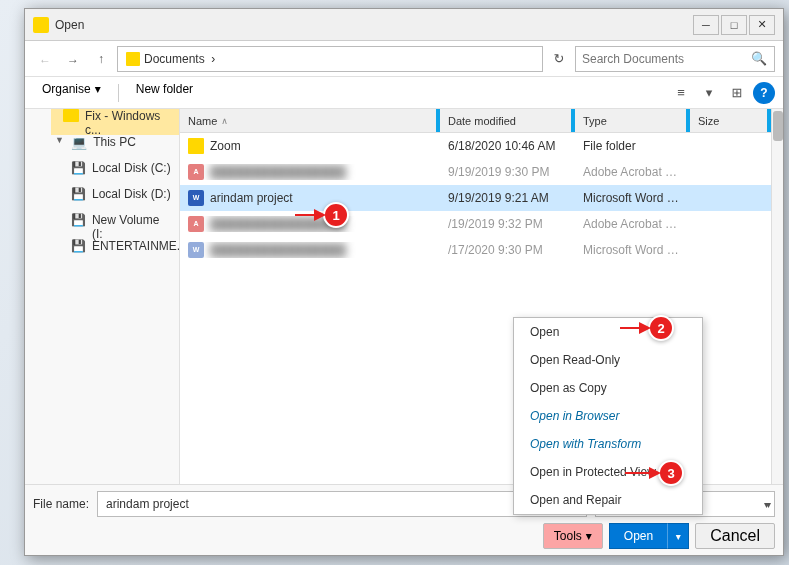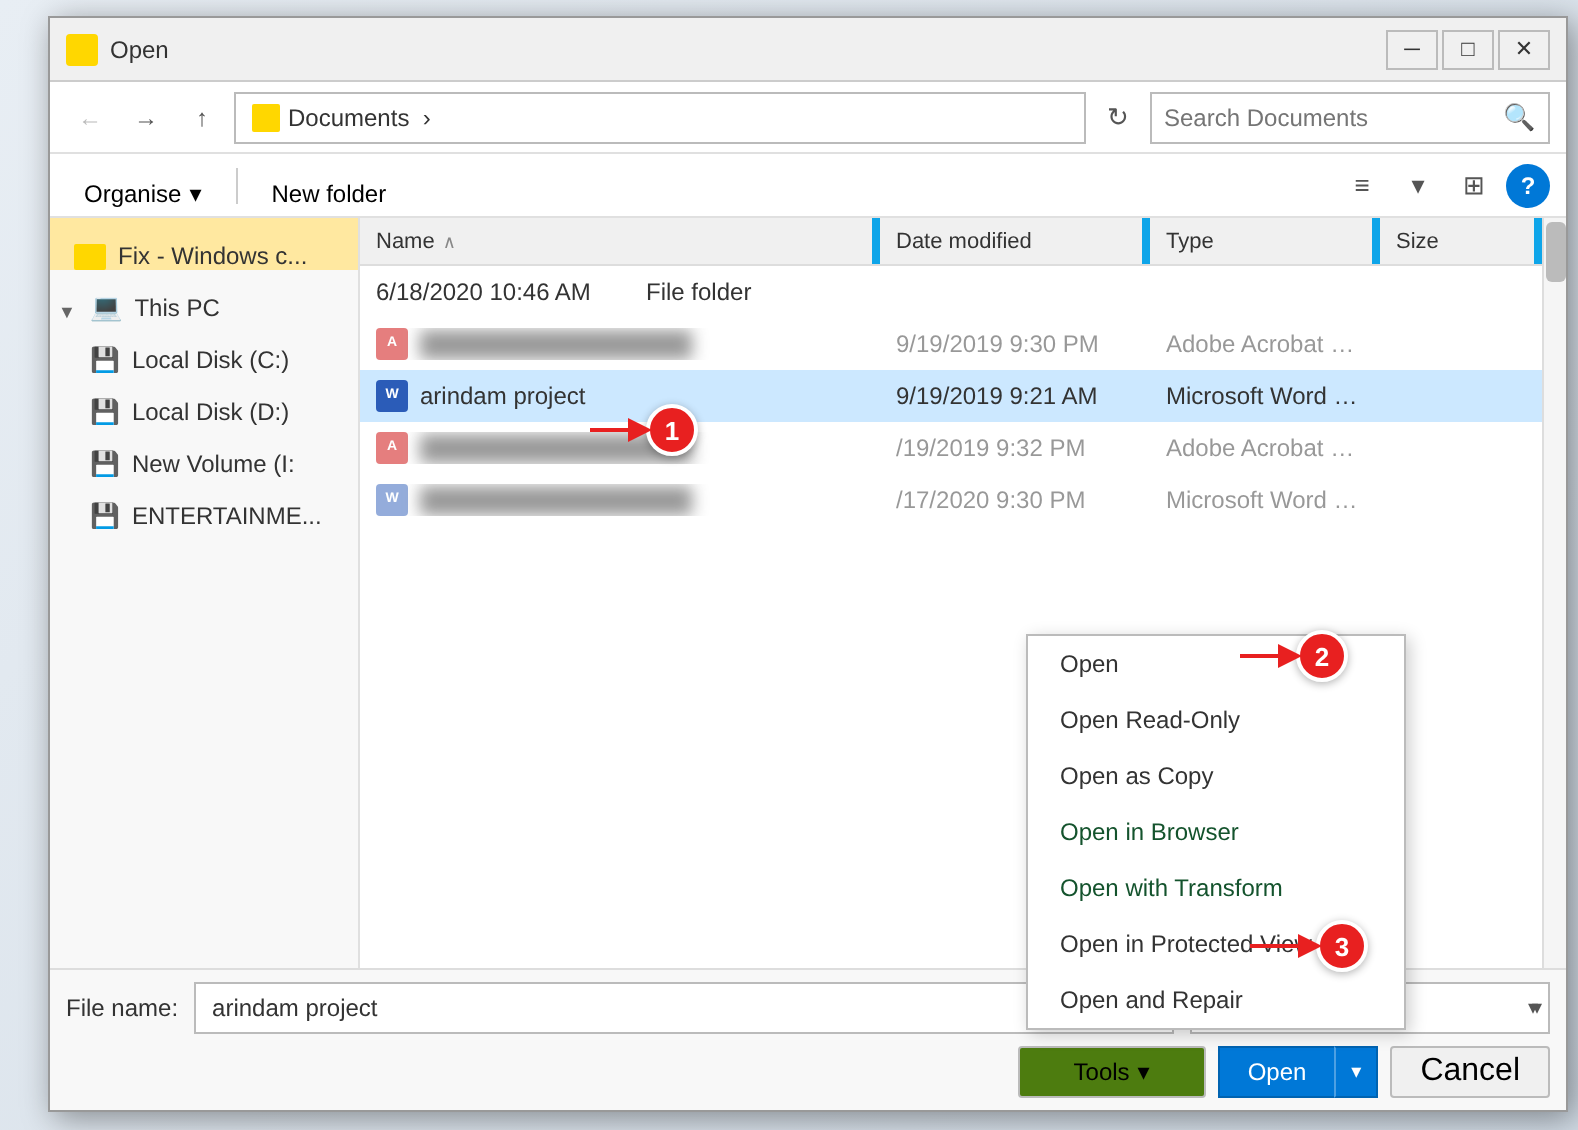--- a/index.html
+++ b/index.html
@@ -149,21 +149,21 @@
       gap: 8px;
       flex-shrink: 0;
     }
     .toolbar-btn {
       height: 24px;
       padding: 0 8px;
       border: 1px solid transparent;
       background: transparent;
       font-size: 12px;
       cursor: pointer;
-      display: flex; align-items: flex-end; gap: 4px;
+      display: flex; align-items: flex-start; gap: 4px;
       border-radius: 2px;
     }
     .toolbar-sep { width: 1px; height: 18px; background: #ccc; }
     .toolbar-right {
       margin-left: auto;
       display: flex;
       align-items: center;
       gap: 4px;
     }
     .view-btn {
@@ -199,27 +199,28 @@
       width: 155px;
       border-right: 1px solid #e0e0e0;
       background: #f8f8f8;
       display: flex;
       flex-direction: column;
       overflow-y: auto;
       flex-shrink: 0;
     }
     .sidebar-item {
       display: flex;
-      align-items: flex-end;
+      align-items: flex-start;
       height: 26px;
       padding: 0 8px 0 12px;
       gap: 6px;
       cursor: pointer;
       font-size: 12px;
       color: #333;
+      margin-left: 26px;
     }
     .sidebar-item .expand-arrow {
       font-size: 9px;
       color: #666;
       width: 10px;
     }
     .sidebar-item .item-icon {
       width: 16px; height: 14px;
       flex-shrink: 0;
     }
@@ -370,23 +371,23 @@
     }
 
     .action-row {
       display: flex;
       align-items: center;
       justify-content: flex-end;
       gap: 6px;
     }
     .tools-btn {
       height: 26px;
-      padding: 0 27px;
-      border: 1px solid #bbb;
-      background: #4d7c0f;
+      padding: 0 10px;
+      border: 1px solid #bbb;
+      background: #fca5a5;
       font-size: 12px;
       cursor: pointer;
       display: flex; align-items: center; gap: 4px;
       border-radius: 2px;
     }
     .open-btn-group {
       display: flex;
       height: 26px;
     }
     .open-main {
@@ -431,21 +432,21 @@
     }
     .menu-item {
       height: 28px;
       padding: 0 16px;
       display: flex;
       align-items: center;
       font-size: 12px;
       color: #333;
       cursor: pointer;
     }
-    .menu-item.disabled { color: #14532d; cursor: default; }
+    .menu-item.disabled { color: #0369a1; cursor: default; font-style: italic; }
 
     
     .step-badge {
       position: absolute;
       width: 26px; height: 26px;
       background: #e82020;
       border-radius: 50%;
       color: #fff;
       font-weight: bold;
       font-size: 13px;
@@ -551,20 +552,24 @@
           <span>Type</span>
         </div>
         <div class="col-header col-size">
           <span>Size</span>
         </div>
       </div>
 
       <div class="file-rows">
 
         <div class="file-row">
+          <div class="file-cell name">
+            <div class="file-icon folder-file-icon"></div>
+            <span>Zoom</span>
+          </div>
           <div class="file-cell date">6/18/2020 10:46 AM</div>
           <div class="file-cell type">File folder</div>
           <div class="file-cell size"></div>
         </div>
 
         <div class="file-row blurred">
           <div class="file-cell name">
             <div class="file-icon pdf-icon">A</div>
             <span style="filter:blur(4px);">████████████████</span>
           </div>

